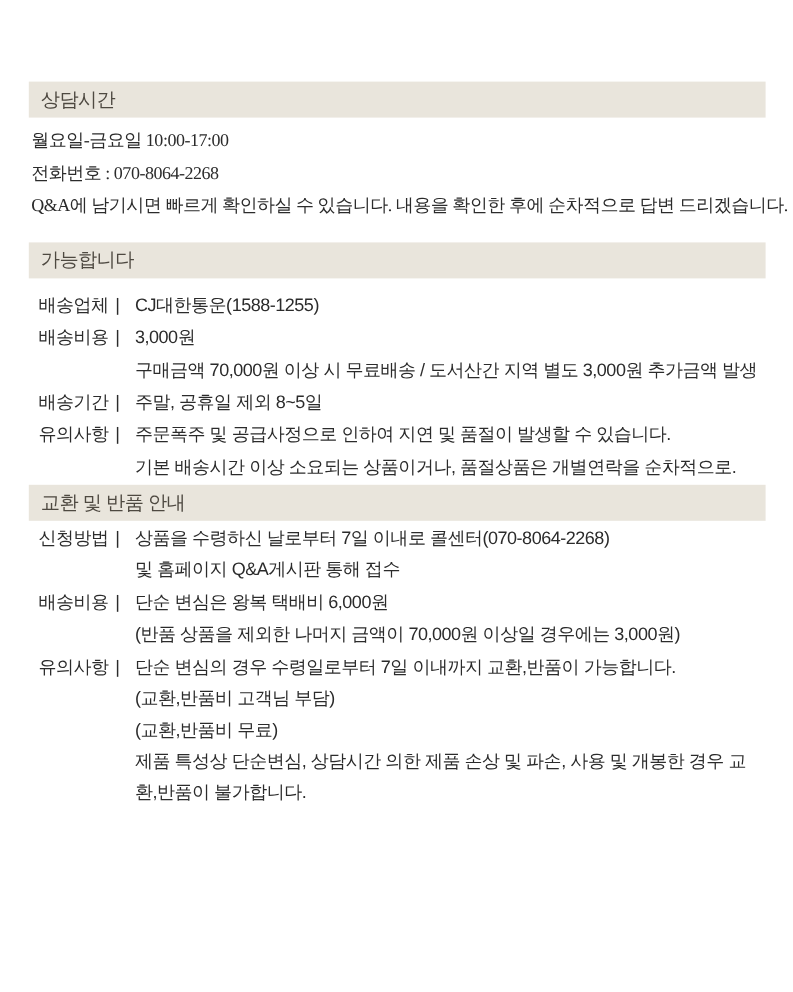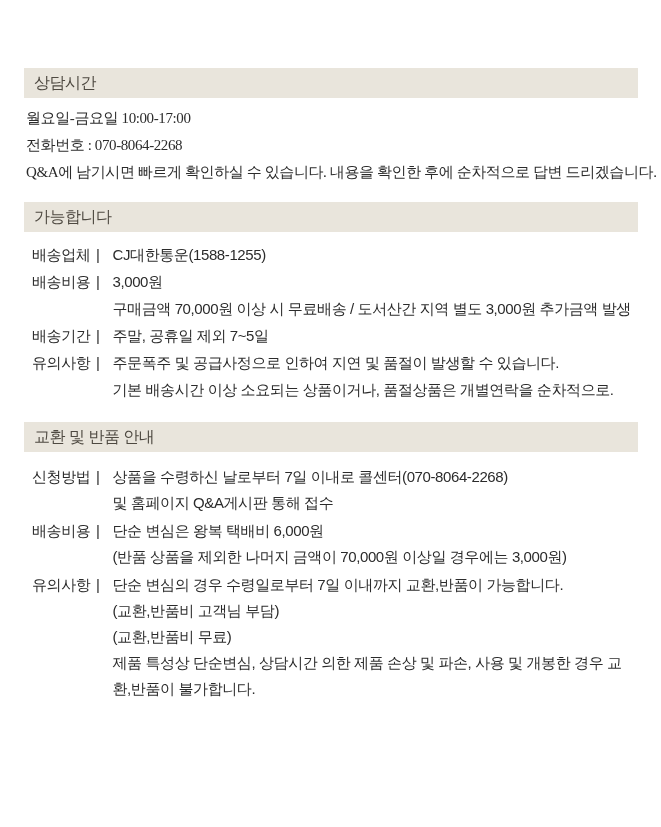--- a/index.html
+++ b/index.html
@@ -31,22 +31,22 @@
   }
   .plain-line {
     font-size: 15px;
     line-height: 27px;
     letter-spacing: -0.4px;
     white-space: nowrap;
     font-family: Liberation Serif, serif;
   }
   
   .rows { width: 100%; }
-  .rows-s2 { padding: 9px 0 19px 0; }
-  .rows-s3 { padding-top: 12px; }
+  .rows-s2 { padding: 9px 0 1px 0; }
+  .rows-s3 { padding-top: 2px; }
   .info-row {
     display: flex;
     align-items: flex-start;
     padding-left: 8px;
     font-size: 15px;
     letter-spacing: -0.4px;
   }
   .rows-s2 .info-row { line-height: 27px; }
   .rows-s3 .info-row { line-height: 26px; }
   .rows-s3 .info-row + .info-row { margin-top: 2px; }
@@ -97,21 +97,21 @@
           <span class="row-sep">|</span>
           <div class="row-content">
             <div class="row-line">3,000원</div>
             <div class="row-line">구매금액 70,000원 이상 시 무료배송 / 도서산간 지역 별도 3,000원 추가금액 발생</div>
           </div>
         </div>
         <div class="info-row">
           <span class="row-label">배송기간</span>
           <span class="row-sep">|</span>
           <div class="row-content">
-            <div class="row-line">주말, 공휴일 제외 7~5일</div>
+            <div class="row-line">주말, 공휴일 제외 8~5일</div>
           </div>
         </div>
         <div class="info-row">
           <span class="row-label">유의사항</span>
           <span class="row-sep">|</span>
           <div class="row-content">
             <div class="row-line">주문폭주 및 공급사정으로 인하여 지연 및 품절이 발생할 수 있습니다.</div>
             <div class="row-line">기본 배송시간 이상 소요되는 상품이거나, 품절상품은 개별연락을 순차적으로.</div>
           </div>
         </div>

